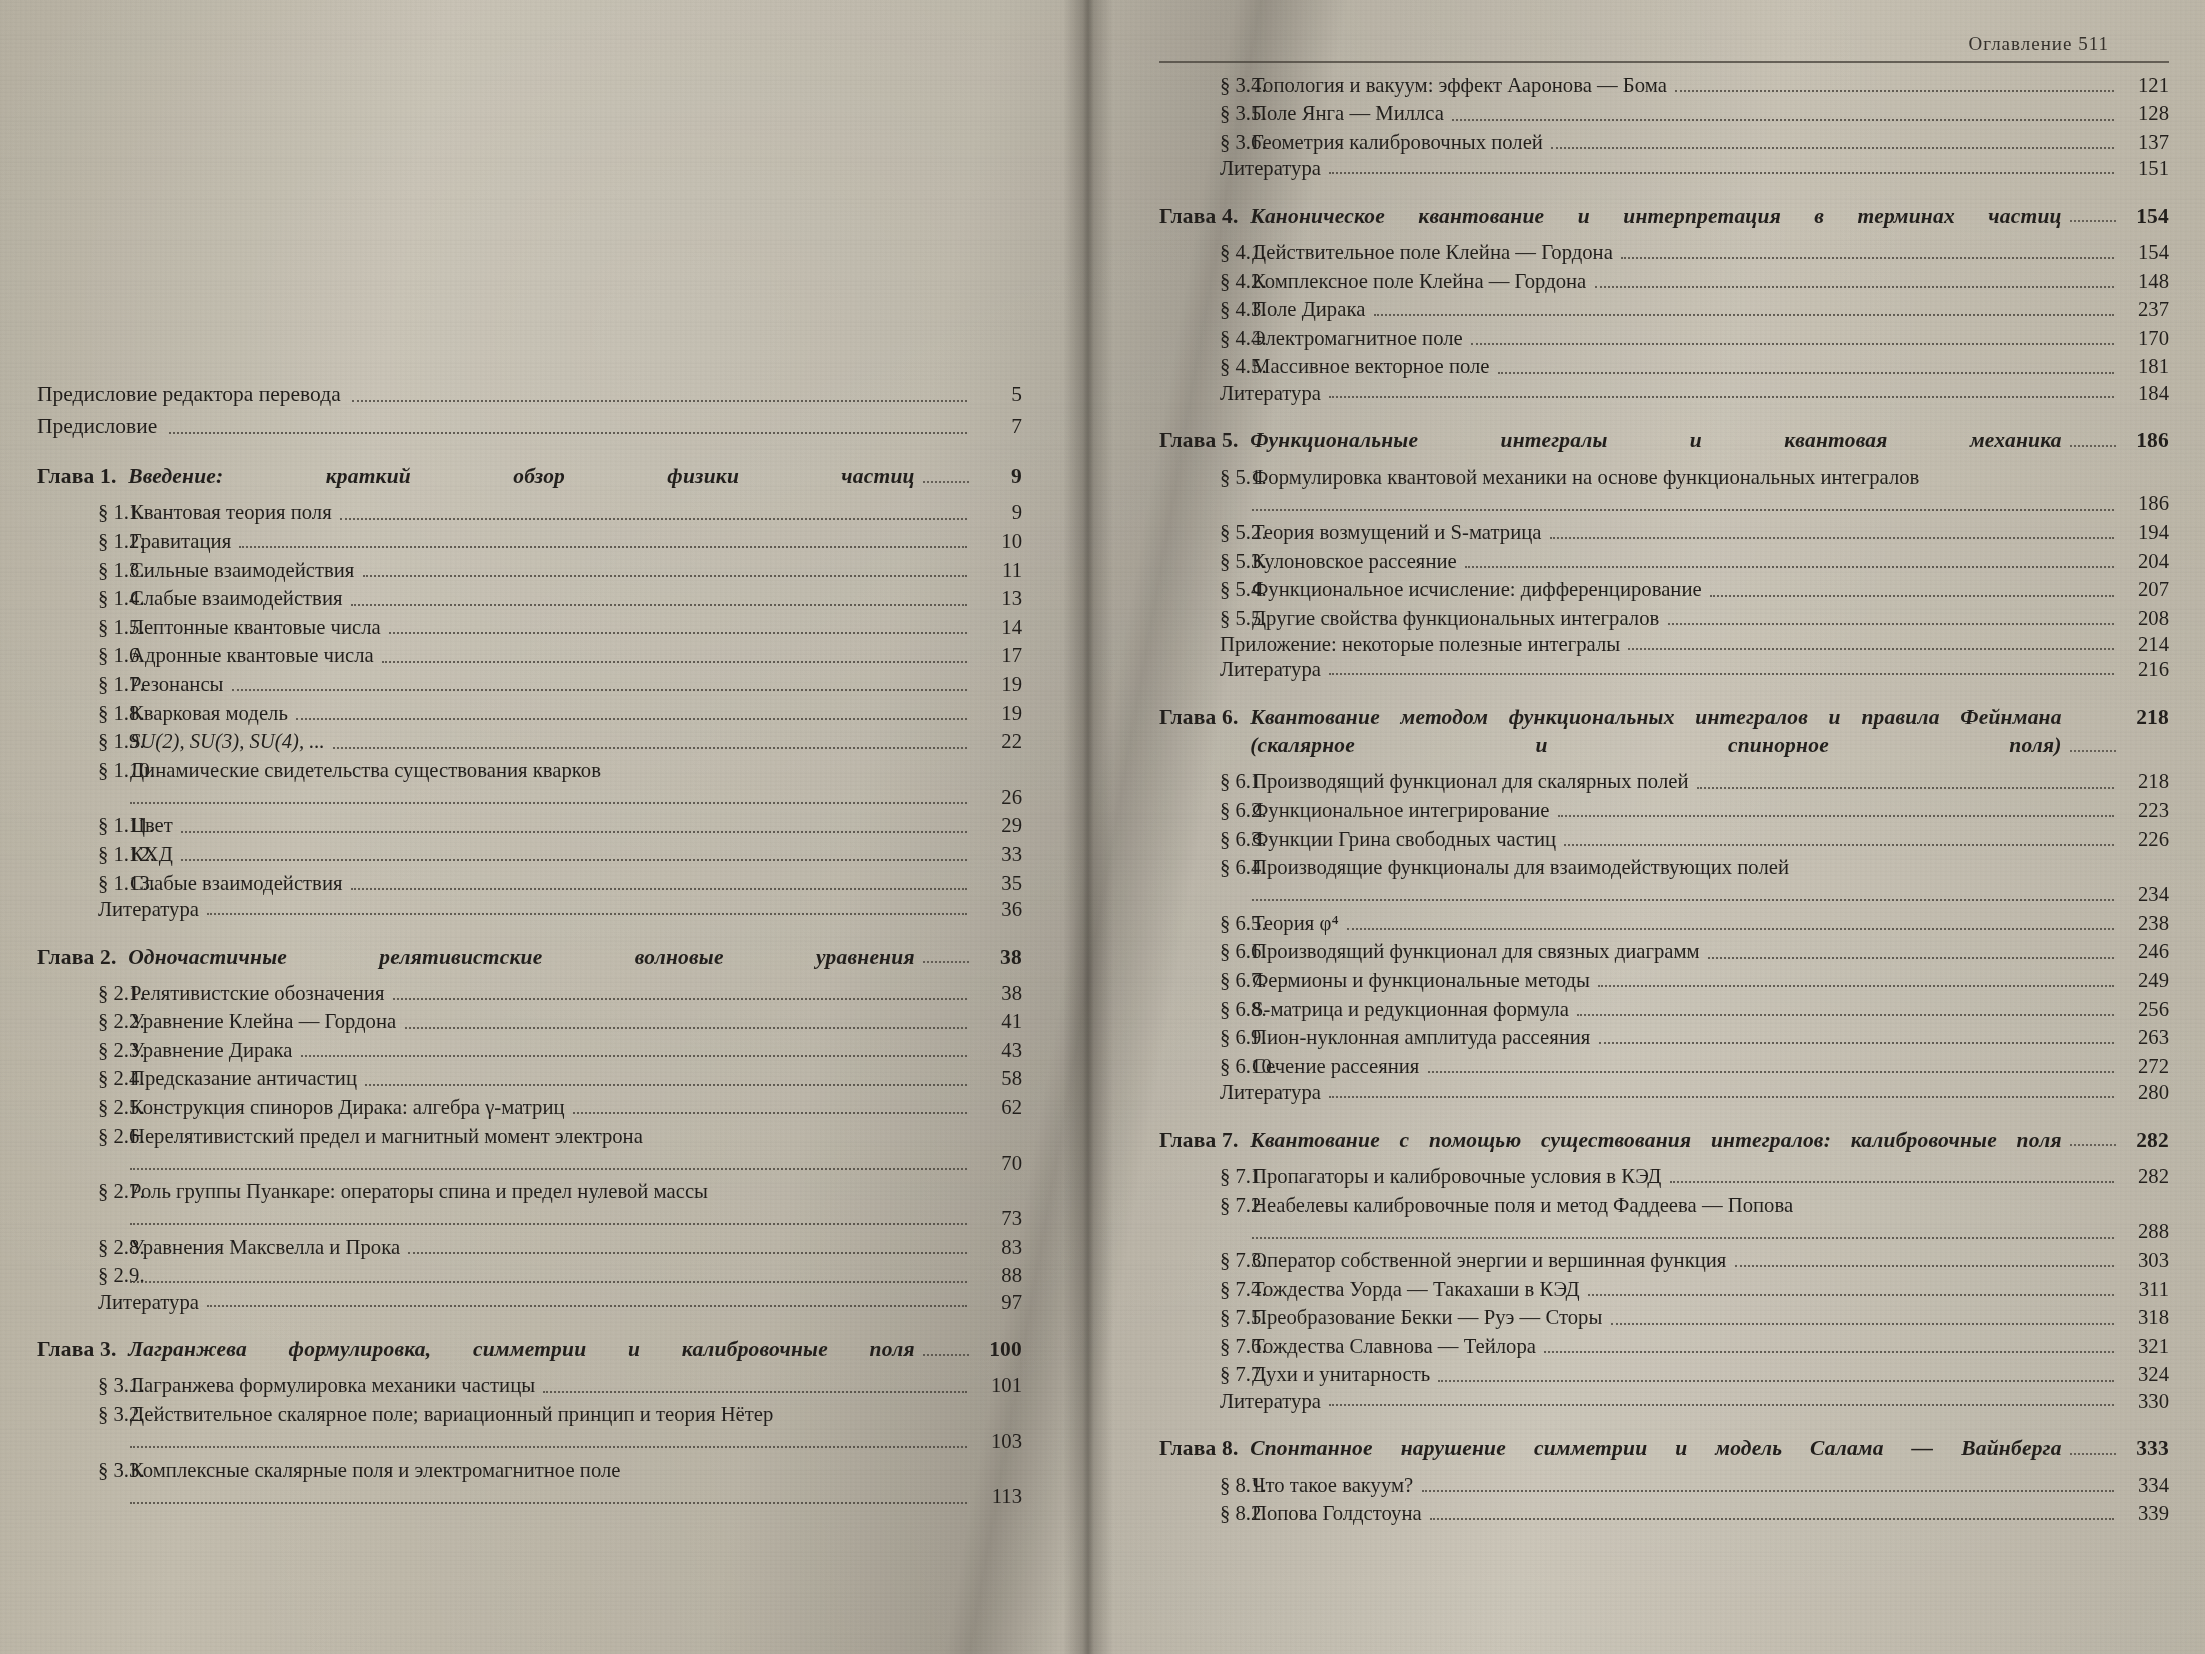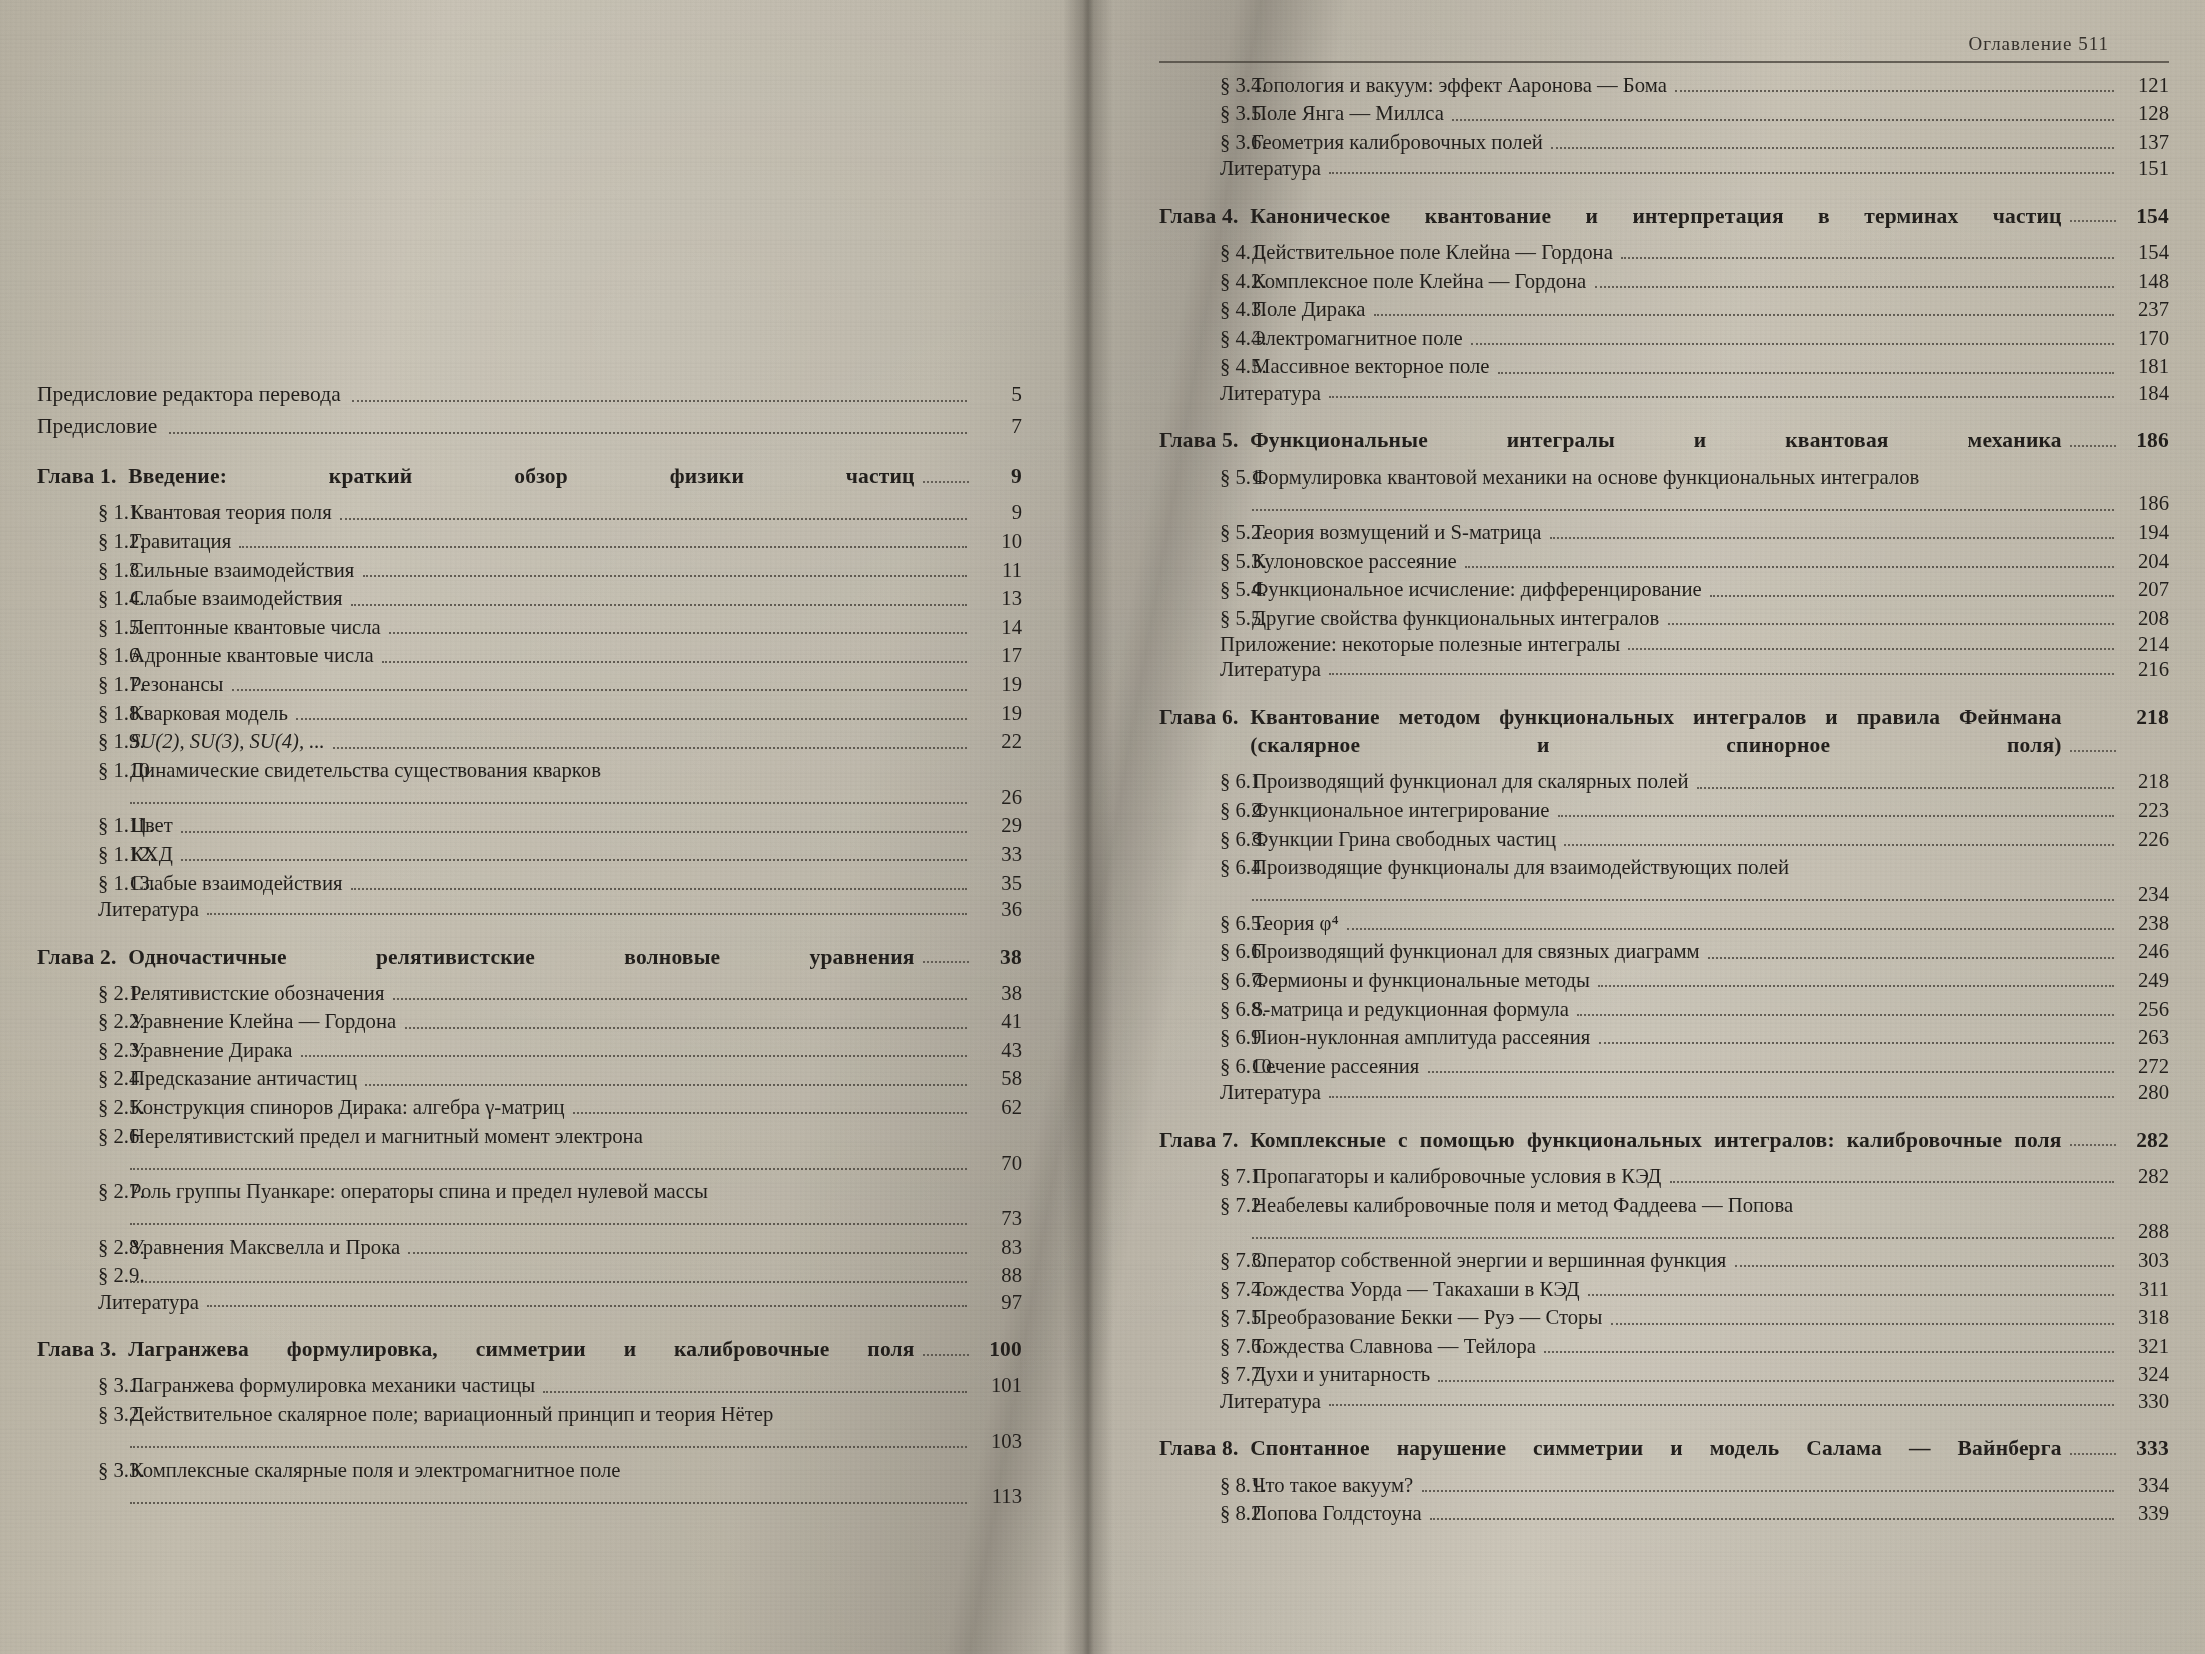--- a/index.html
+++ b/index.html
@@ -92,20 +92,21 @@
   }
   .chapter .lbl {
     flex: 0 0 auto;
     white-space: nowrap;
     padding-right: 11.6px;
   }
   .chapter .title {
     flex: 1 1 auto;
     text-align: justify;
     text-align-last: justify;
+    font-style: italic;
   }
   .chapter .leader {
     flex: 0 0 auto;
     width: 46px;
     margin: 0 5px 8.3px 8.3px;
     border-bottom: 2.5px dotted #403b34;
     opacity: 0.7;
     height: 0;
     align-self: flex-end;
   }
@@ -712,21 +713,21 @@
           </span>
       </div>
       <div class="lit">
         <span class="txt">Литература</span>
         <span class="leader"></span>
         <span class="pg">280</span>
       </div>
 
       <div class="chapter">
         <span class="lbl">Глава 7.</span>
-        <span class="title">Комплексные с помощью функциональных интегралов: калибровочные поля</span>
+        <span class="title">Квантование с помощью существования интегралов: калибровочные поля</span>
         <span class="leader"></span>
         <span class="pg">282</span>
       </div>
       <div class="sec">
         <span class="num">§ 7.1.</span>
         <span class="body">
             <span class="title">Пропагаторы и калибровочные условия в КЭД</span>
             <span class="leader"></span>
             <span class="pg">282</span>
           </span>

